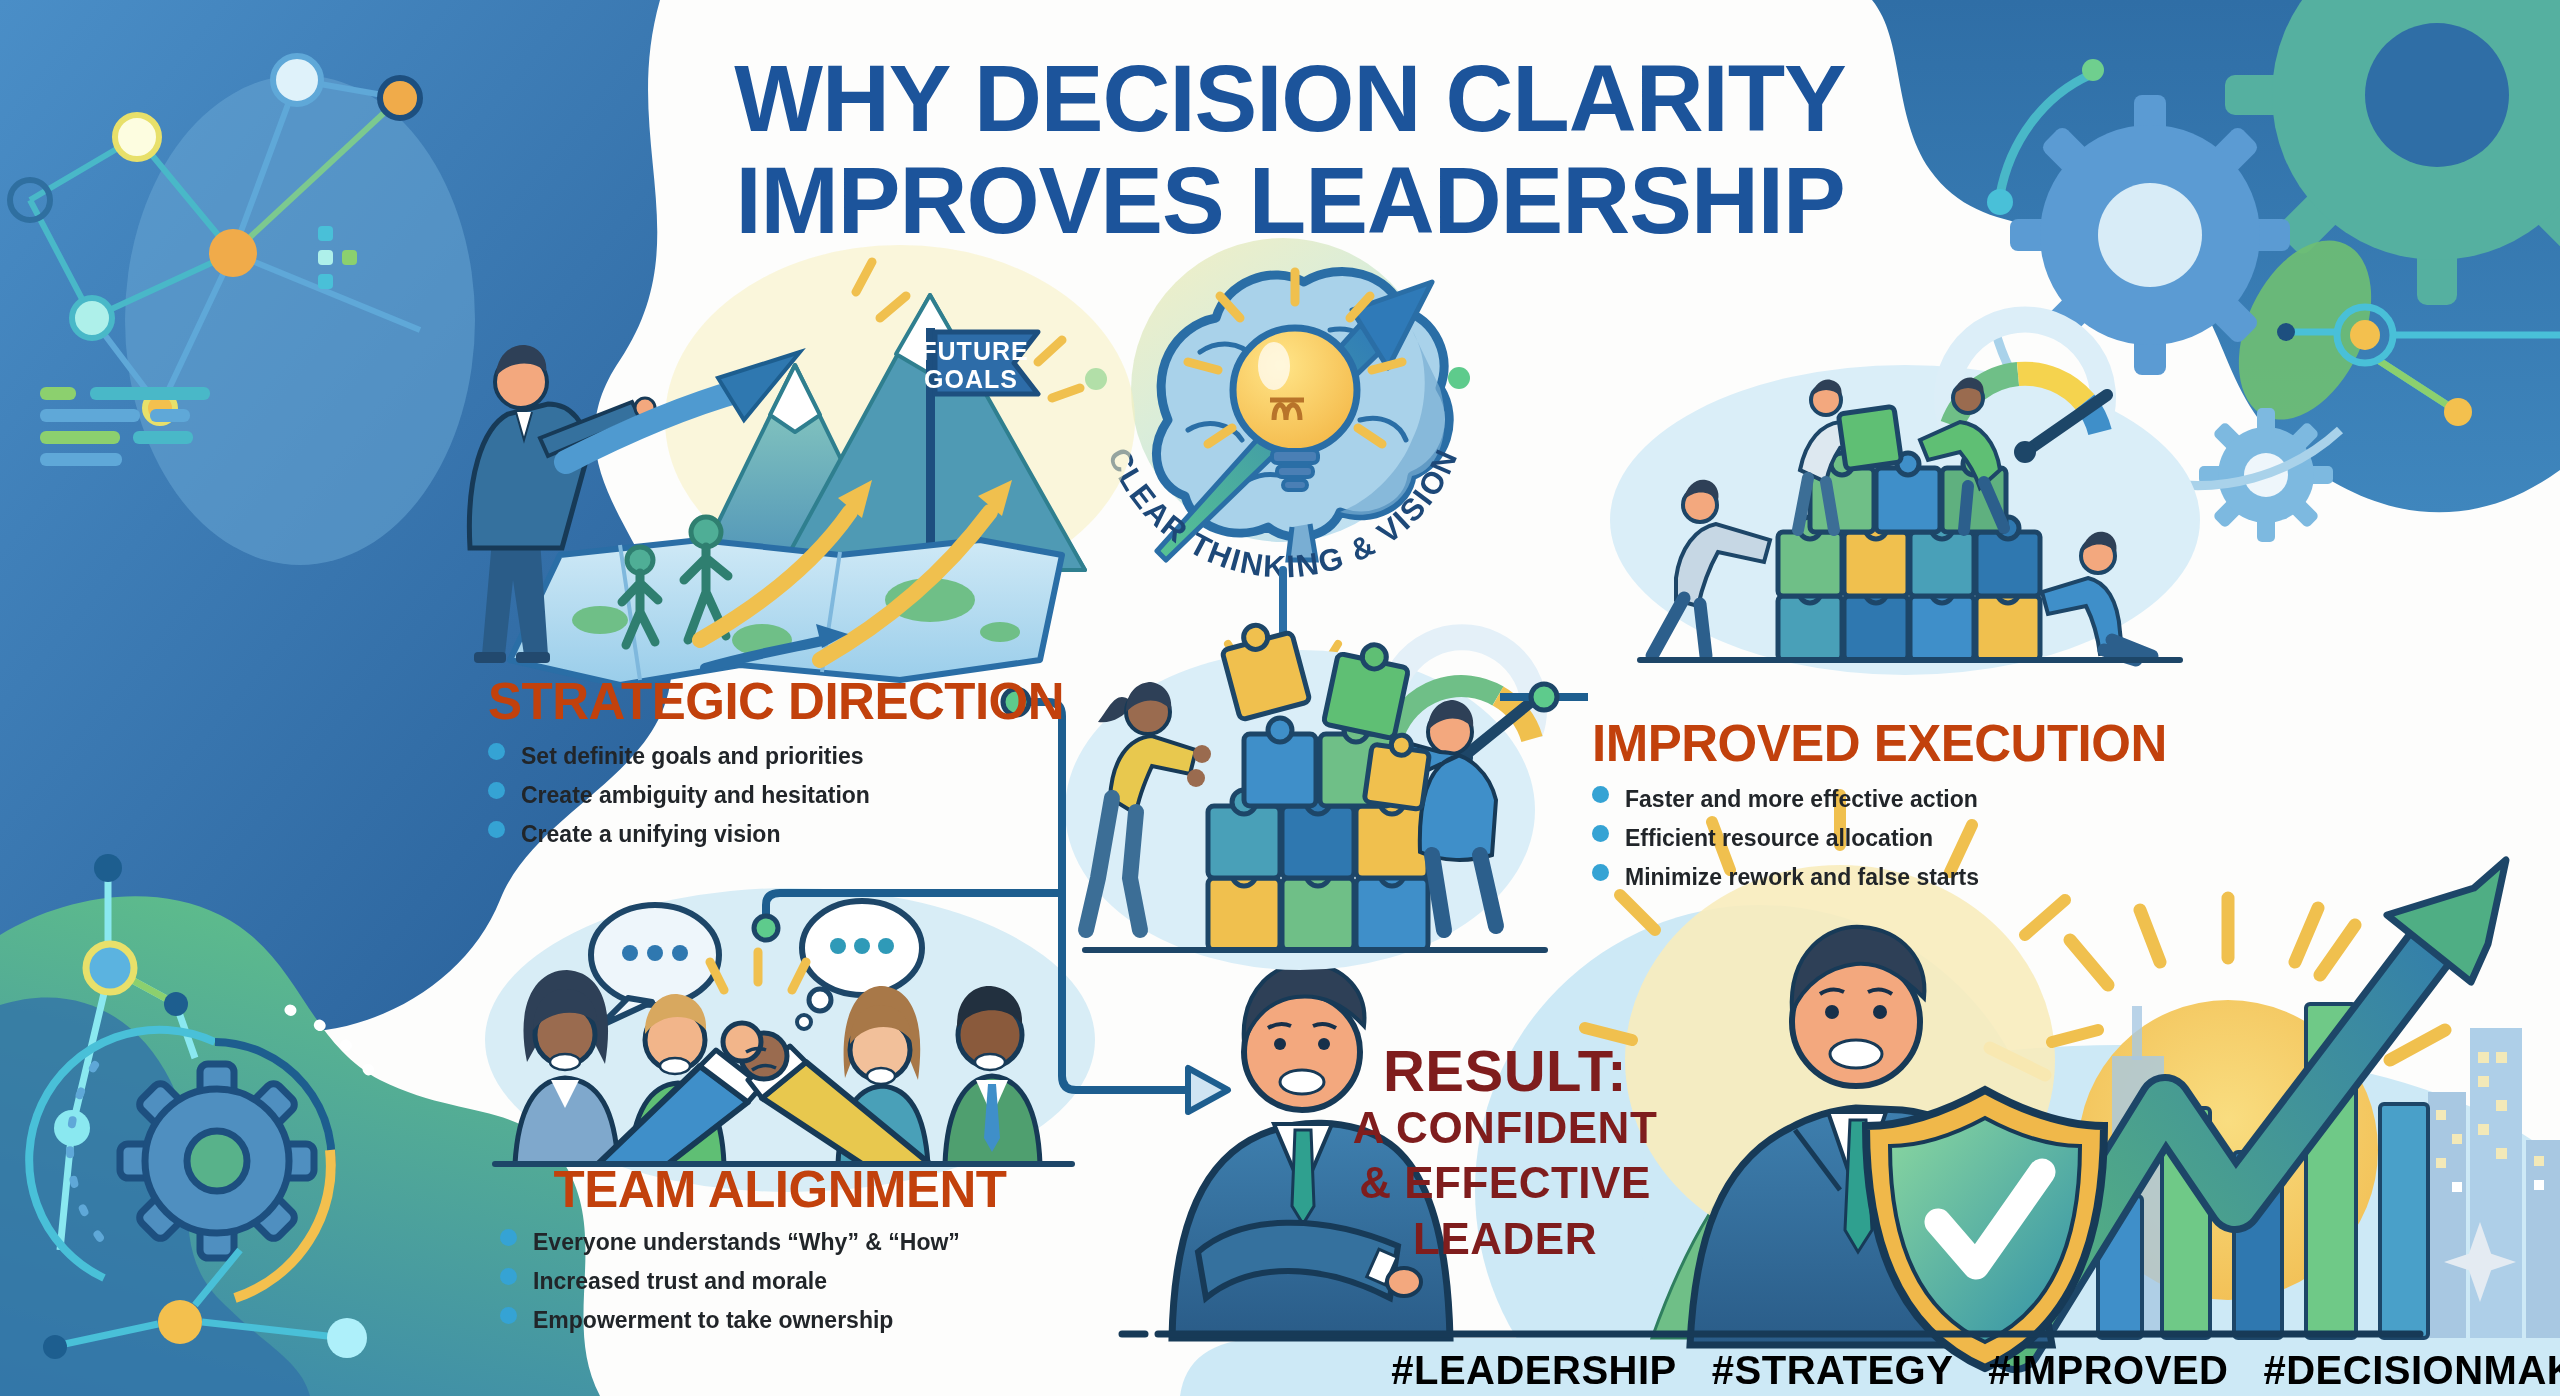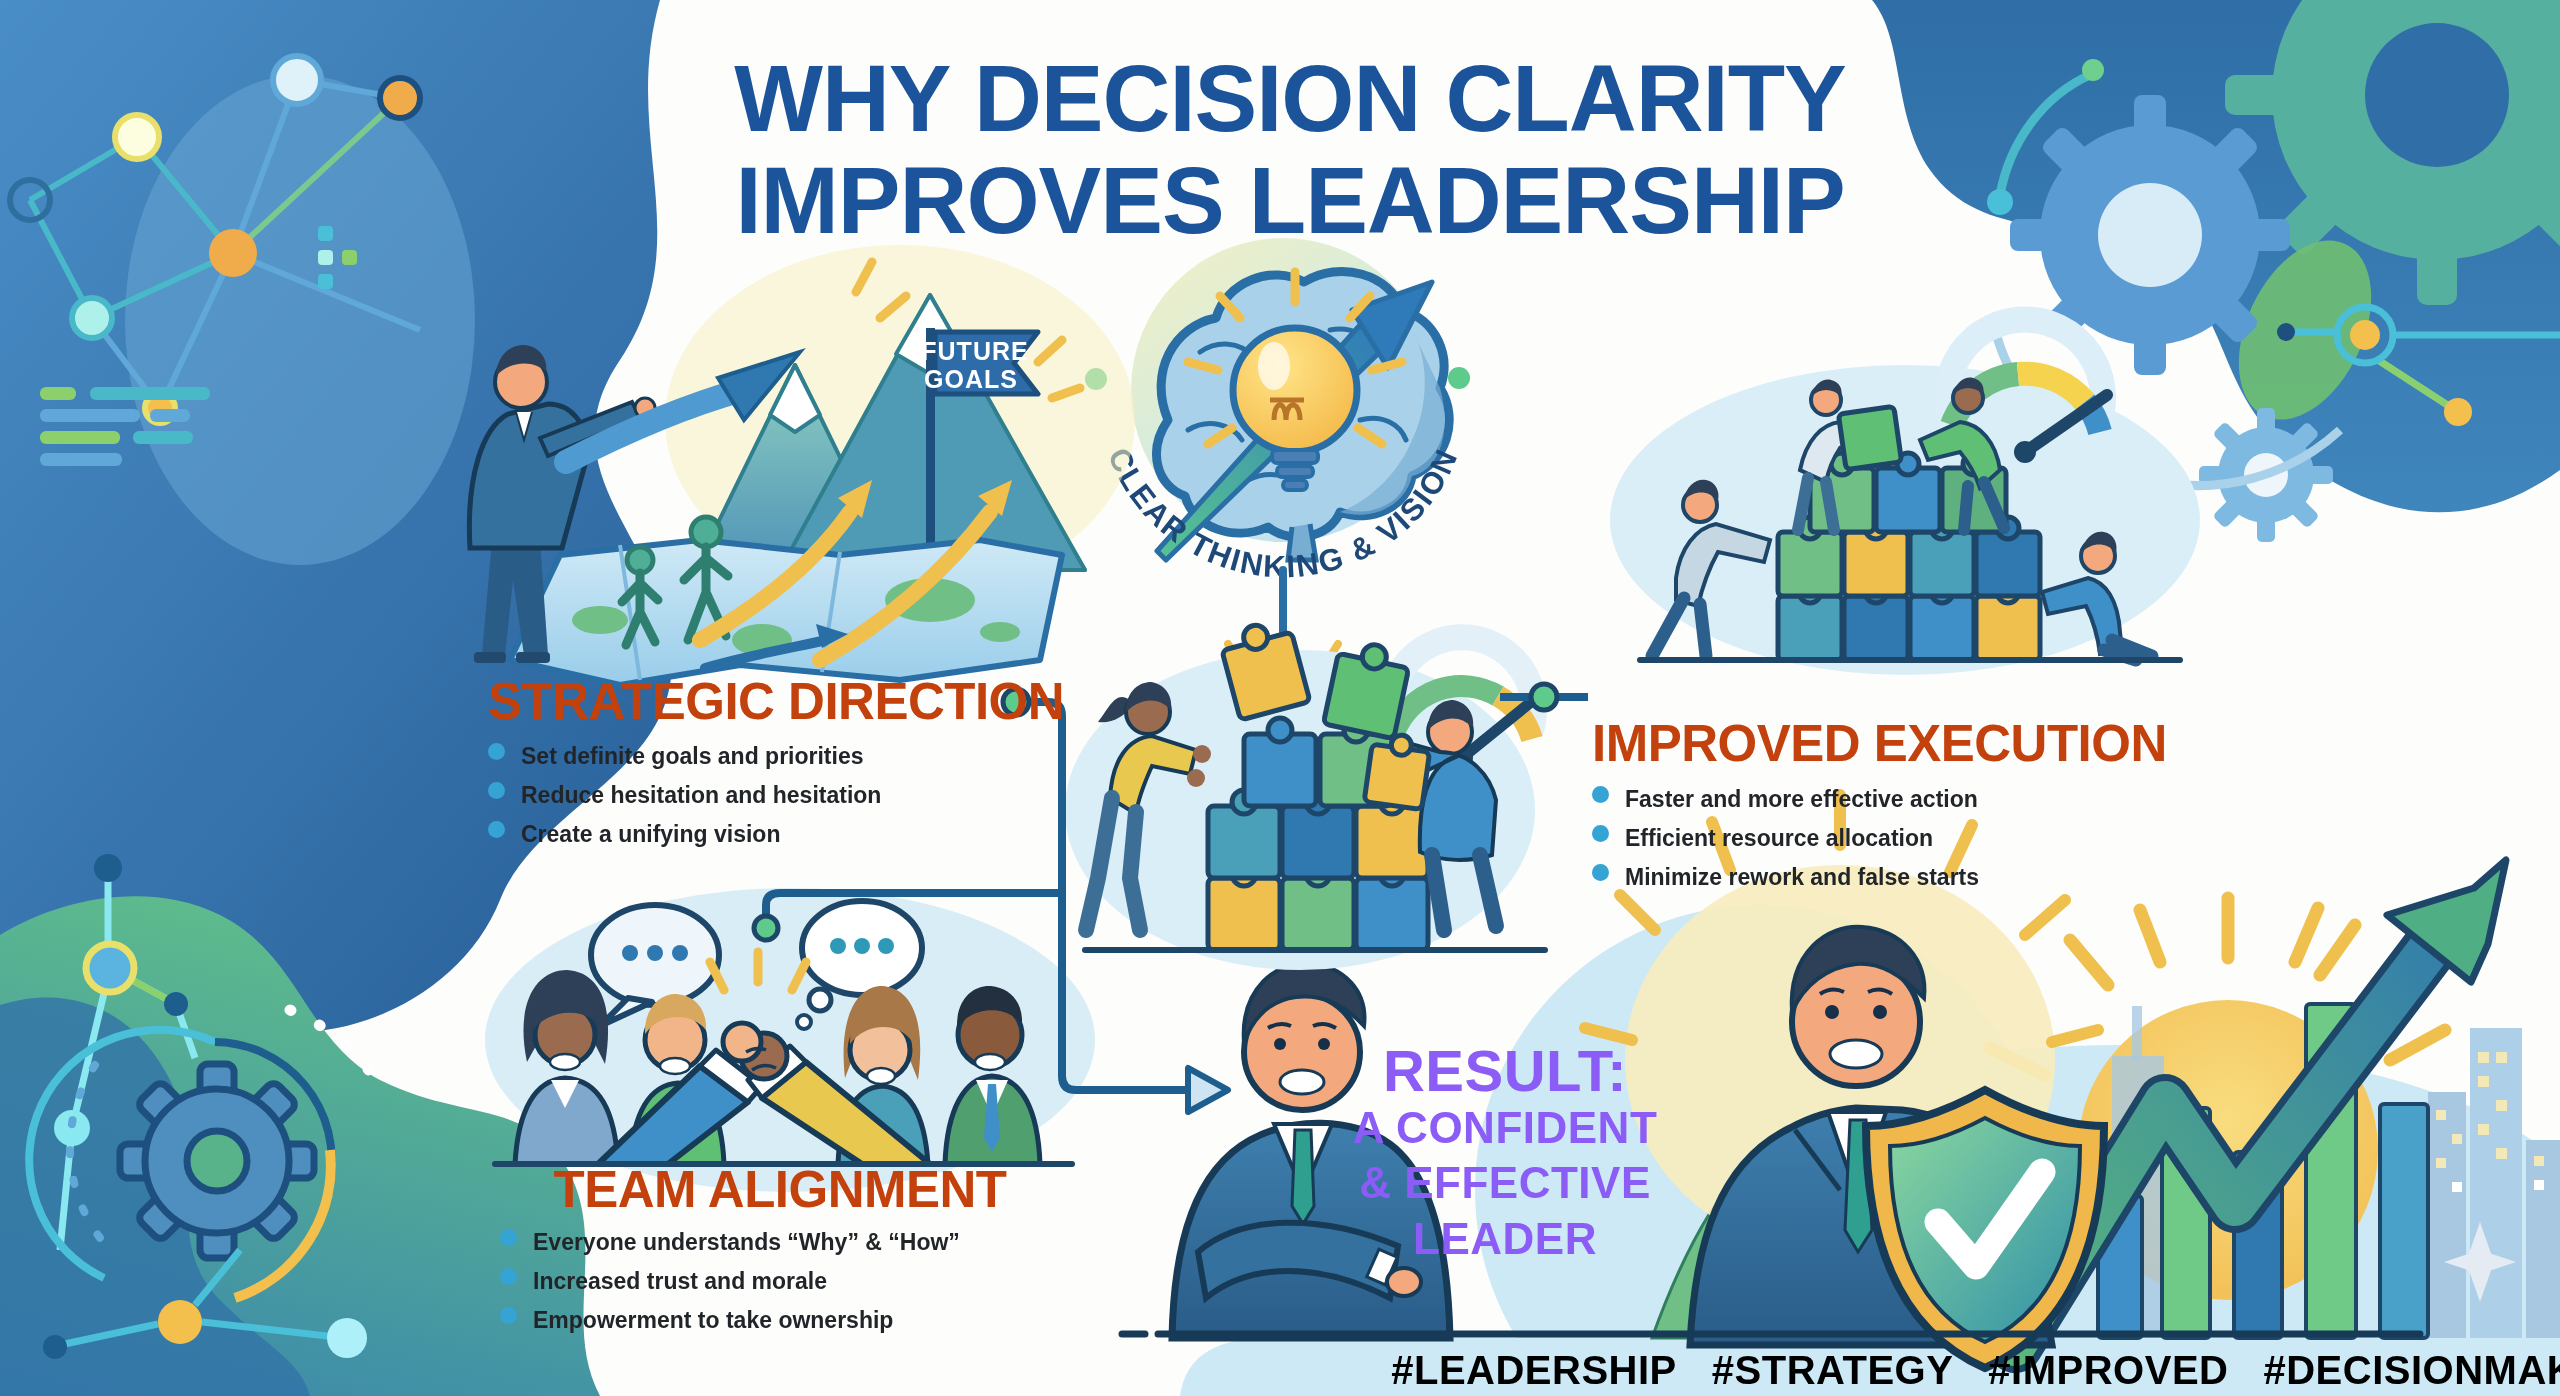--- a/index.html
+++ b/index.html
@@ -15,21 +15,21 @@
   .panel li{display:flex;align-items:flex-start;height:39px;font-size:23px;font-weight:bold;
             color:#212529;white-space:nowrap;}
   .panel .dot{width:17px;height:17px;border-radius:50%;background:#35a3d4;margin-right:16px;flex:0 0 auto;}
   .strategic{left:488px;top:672px;}
   .strategic ul{margin-top:12px;}
   .execution{left:1592px;top:670px;margin-top:44px;}
   .execution ul{margin-top:13px;}
   .team{left:500px;top:1160px;width:560px;}
   .team h2{text-align:center;}
   .team ul{margin-top:10px;}
-  .result{left:1290px;top:1042px;width:430px;text-align:center;color:#8b5cf6;}
+  .result{left:1290px;top:1042px;width:430px;text-align:center;color:#7f1d1d;}
   .result .r-head{font-size:58px;font-weight:bold;letter-spacing:0.5px;line-height:1.0;}
   .result .r-line{font-size:44px;font-weight:bold;line-height:1.26;letter-spacing:0.5px;}
   .hashtags{left:1500px;top:1348px;width:1040px;display:flex;justify-content:center;gap:35px;
             font-size:40px;font-weight:bold;color:#000000;letter-spacing:0.5px;white-space:nowrap;}
 </style>
 </head>
 <body>
 
 <div class="canvas">
 
@@ -628,21 +628,21 @@
 
 <section class="abs panel strategic">
   <h2>STRATEGIC DIRECTION</h2>
   <ul>
     <li>
           <span class="dot"></span>
           <span>Set definite goals and priorities</span>
         </li>
     <li>
           <span class="dot"></span>
-          <span>Reduce hesitation and hesitation</span>
+          <span>Create ambiguity and hesitation</span>
         </li>
     <li>
           <span class="dot"></span>
           <span>Create a unifying vision</span>
         </li>
   </ul>
 </section>
 
 <section class="abs panel execution">
   <h2>IMPROVED EXECUTION</h2>

